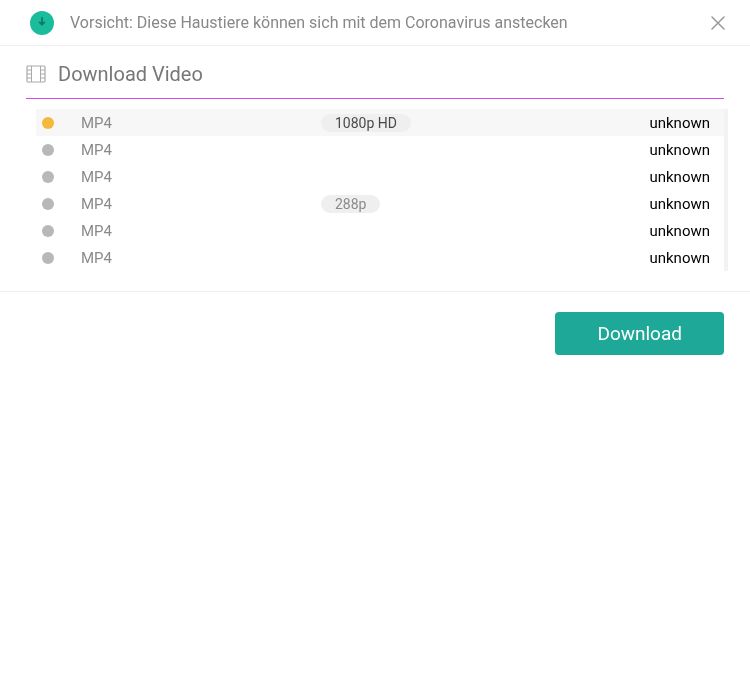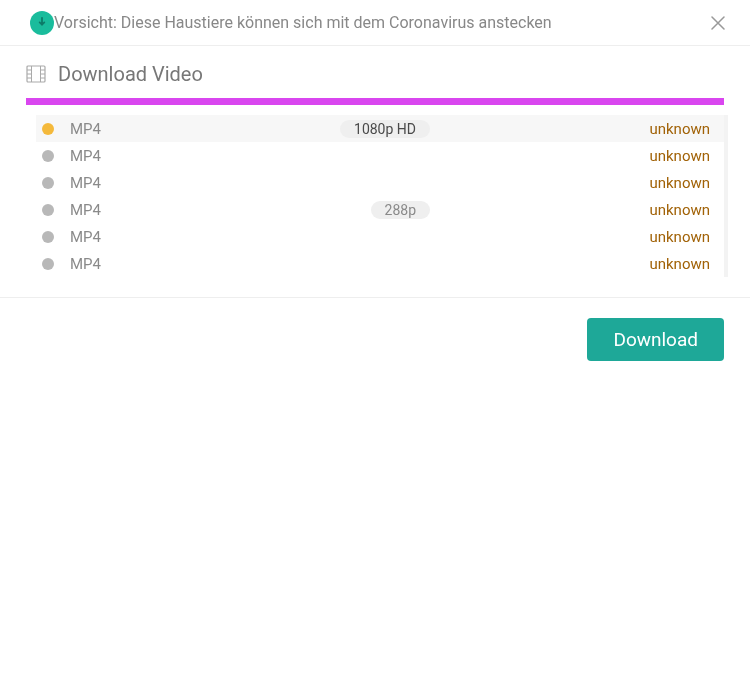--- a/index.html
+++ b/index.html
@@ -29,21 +29,21 @@
       position: relative;
       display: flex;
       align-items: center;
       justify-content: center;
     }
     .logo-icon svg {
       width: 14px;
       height: 14px;
     }
     .header-title {
-      margin-left: 0;
+      margin-left: 16px;
       font-size: 16px;
       color: #888888;
       flex: 1;
       white-space: nowrap;
       overflow: hidden;
       text-overflow: ellipsis;
     }
     .close-btn {
       width: 24px;
       height: 24px;
@@ -56,21 +56,21 @@
       margin-left: 12px;
     }
     .section {
       padding: 16px 26px 0 26px;
     }
     .section-heading {
       display: flex;
       align-items: center;
       gap: 12px;
       padding-bottom: 12px;
-      border-bottom: 7px solid #d946ef;
+      border-bottom: 1px solid #d946ef;
     }
     .video-icon {
       color: #999999;
       display: flex;
     }
     .section-title {
       font-size: 20px;
       color: #777777;
       font-weight: 400;
     }
@@ -101,61 +101,61 @@
       width: 12px;
       height: 12px;
       border-radius: 50%;
       background: #b8b8b8;
       flex-shrink: 0;
     }
     .row.selected .radio {
       background: #f4b93b;
     }
     .format {
-      margin-left: 16px;
+      margin-left: 27px;
       font-size: 15px;
       color: #8a8a8a;
       width: 240px;
     }
     .quality-wrap {
       width: 120px;
       display: flex;
-      justify-content: flex-end;
+      justify-content: flex-start;
     }
     .quality {
       display: inline-block;
       padding: 1px 14px;
       background: #efefef;
       border-radius: 11px;
       font-size: 14px;
       color: #8a8a8a;
       text-align: center;
     }
     .row.selected .quality {
       color: #4a4a4a;
     }
     .size {
       margin-left: auto;
       font-size: 15px;
-      color: #a16207;
+      color: #000000;
       text-align: right;
       padding-right: 4px;
     }
     .footer {
       margin-top: 20px;
       padding: 20px 26px 0 26px;
       border-top: 1px solid #eeeeee;
       display: flex;
       justify-content: flex-end;
     }
     .download-btn {
       background: #1ea898;
       color: #ffffff;
       font-size: 19px;
-      padding: 10px 26px;
+      padding: 10px 42px;
       border: none;
       border-radius: 4px;
       cursor: pointer;
     }
   </style>
 </head>
 <body>
 
 <div class="header">
   <div class="logo-icon">

